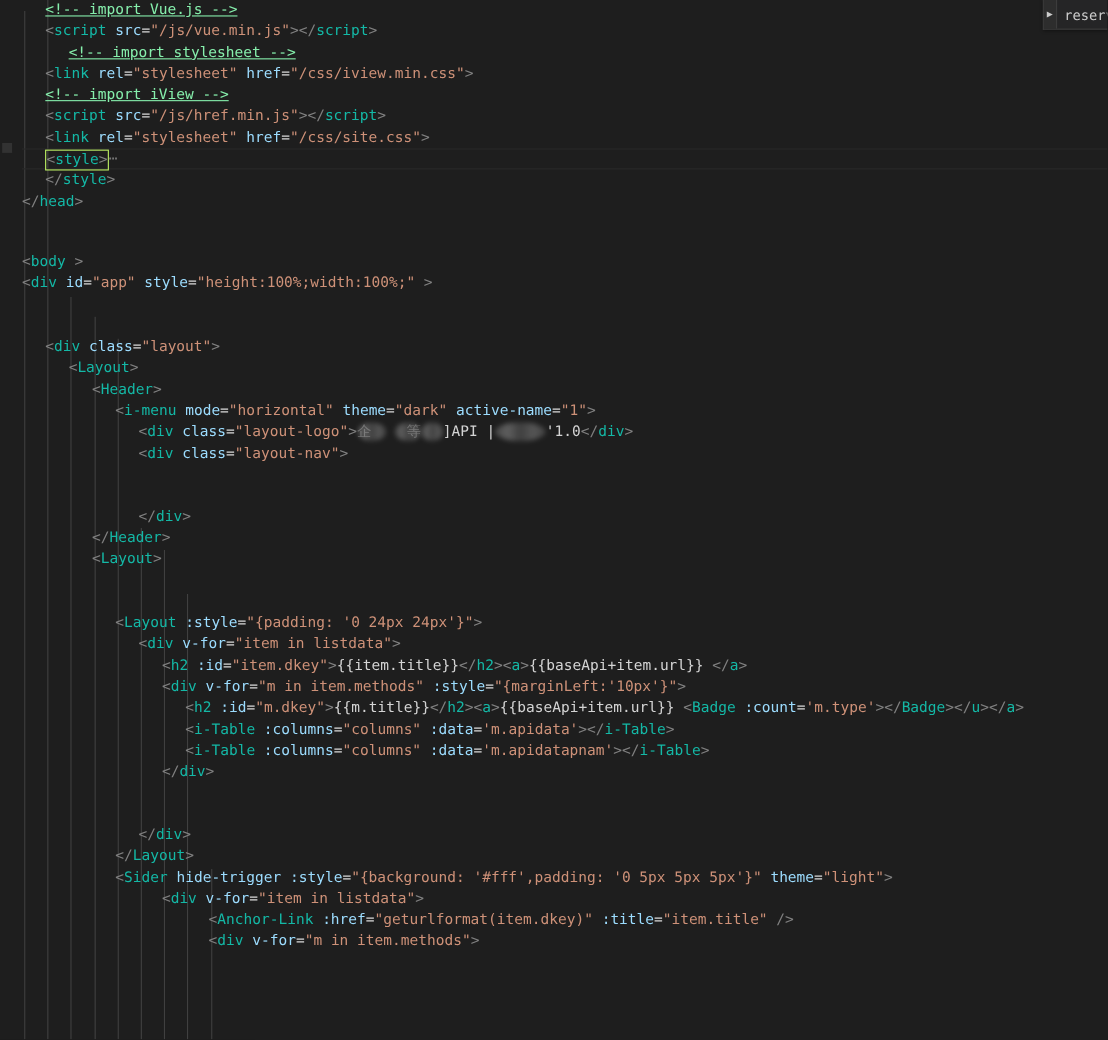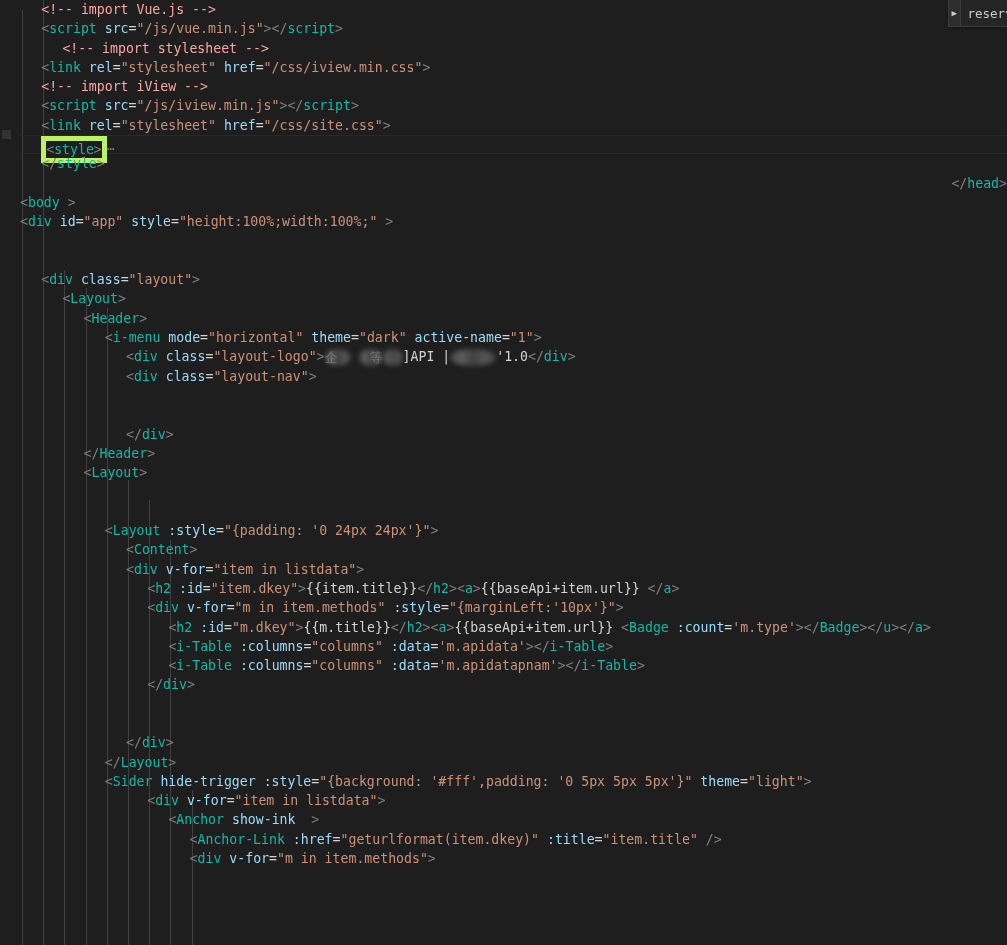--- a/index.html
+++ b/index.html
@@ -32,38 +32,38 @@
     white-space:pre;
     color:#d4d4d4;
     letter-spacing:0px;
     position:relative;
   }
   
   .guides{position:absolute;left:20px;top:0;width:987px;height:945px;pointer-events:none;}
   .guide{position:absolute;width:1px;background:#404040;}
 
   
-  .c   {color:#fca5a5;}            
+  .c   {color:#86efac;text-decoration:underline;}            
   .tag {color:#14b8a6;}            
   .pun {color:#808080;}            
   .atr {color:#9cdcfe;}            
   .str {color:#ce9178;}            
   .eq  {color:#d4d4d4;}
   .txt {color:#d4d4d4;}
   .lnk {color:#ce9178;text-decoration-color:#ce9178;}
 
   
   .cur-line{
     position:absolute;left:0;right:0;height:19.3px;
     border-top:1px solid #282828;border-bottom:1px solid #282828;
     box-sizing:border-box;
   }
   .bracket-box{
     display:inline-block;
-    border:5px solid #bef264;
+    border:1px solid #bef264;
     box-sizing:border-box;
     padding:0 0px;margin:0;
     line-height:17px;
     position:relative;top:1px;
   }
   .fold-dots{color:#777;}
 
   
   .blur{
     display:inline-block;
@@ -126,58 +126,56 @@
       <div class="guide" style="left: 150.4px; top: 540px; height: 405px;"></div>
       <div class="guide" style="left: 171.6px; top: 790px; height: 155px;"></div>
     </div>
 
   <div class="code-area" id="code-area">
       <div class="line" style="padding-left: 21.2px;"><span class="c">&lt;!-- import Vue.js --&gt;</span></div>
       <div class="line" style="padding-left: 21.2px;"><span class="pun">&lt;</span><span class="tag">script</span><span class="txt"> </span><span class="atr">src</span><span class="eq">=</span><span class="str">"</span><span class="lnk">/js/vue.min.js</span><span class="str">"</span><span class="pun">&gt;&lt;/</span><span class="tag">script</span><span class="pun">&gt;</span></div>
       <div class="line" style="padding-left: 42.4px;"><span class="c">&lt;!-- import stylesheet --&gt;</span></div>
       <div class="line" style="padding-left: 21.2px;"><span class="pun">&lt;</span><span class="tag">link</span><span class="txt"> </span><span class="atr">rel</span><span class="eq">=</span><span class="str">"stylesheet"</span><span class="txt"> </span><span class="atr">href</span><span class="eq">=</span><span class="str">"</span><span class="lnk">/css/iview.min.css</span><span class="str">"</span><span class="pun">&gt;</span></div>
       <div class="line" style="padding-left: 21.2px;"><span class="c">&lt;!-- import iView --&gt;</span></div>
-      <div class="line" style="padding-left: 21.2px;"><span class="pun">&lt;</span><span class="tag">script</span><span class="txt"> </span><span class="atr">src</span><span class="eq">=</span><span class="str">"</span><span class="lnk">/js/iview.min.js</span><span class="str">"</span><span class="pun">&gt;&lt;/</span><span class="tag">script</span><span class="pun">&gt;</span></div>
+      <div class="line" style="padding-left: 21.2px;"><span class="pun">&lt;</span><span class="tag">script</span><span class="txt"> </span><span class="atr">src</span><span class="eq">=</span><span class="str">"</span><span class="lnk">/js/href.min.js</span><span class="str">"</span><span class="pun">&gt;&lt;/</span><span class="tag">script</span><span class="pun">&gt;</span></div>
       <div class="line" style="padding-left: 21.2px;"><span class="pun">&lt;</span><span class="tag">link</span><span class="txt"> </span><span class="atr">rel</span><span class="eq">=</span><span class="str">"stylesheet"</span><span class="txt"> </span><span class="atr">href</span><span class="eq">=</span><span class="str">"</span><span class="lnk">/css/site.css</span><span class="str">"</span><span class="pun">&gt;</span></div>
       <div class="line" style="padding-left: 21.2px;"><span class="cur-line"></span><span class="bracket-box"><span class="pun">&lt;</span><span class="tag">style</span><span class="pun">&gt;</span></span><span class="fold-dots">⋯</span></div>
       <div class="line" style="padding-left: 21.2px;"><span class="pun">&lt;/</span><span class="tag">style</span><span class="pun">&gt;</span></div>
-      <div class="line" style="padding-left: 0px; text-align: right;"><span class="pun">&lt;/</span><span class="tag">head</span><span class="pun">&gt;</span></div>
-      <div class="line" style="padding-left: 0px;"><span class="pun">&lt;</span><span class="tag">body</span><span class="pun"> &gt;</span></div>
+      <div class="line" style="padding-left: 0px;"><span class="pun">&lt;/</span><span class="tag">head</span><span class="pun">&gt;</span></div>
+      <div class="line" style="padding-left: 0px; margin-top: 36px;"><span class="pun">&lt;</span><span class="tag">body</span><span class="pun"> &gt;</span></div>
       <div class="line" style="padding-left: 0px;"><span class="pun">&lt;</span><span class="tag">div</span><span class="txt"> </span><span class="atr">id</span><span class="eq">=</span><span class="str">"app"</span><span class="txt"> </span><span class="atr">style</span><span class="eq">=</span><span class="str">"height:100%;width:100%;"</span><span class="pun"> &gt;</span></div>
       <div class="line" style="padding-left: 0px;"></div>
       <div class="line" style="padding-left: 0px;"></div>
       <div class="line" style="padding-left: 21.2px;"><span class="pun">&lt;</span><span class="tag">div</span><span class="txt"> </span><span class="atr">class</span><span class="eq">=</span><span class="str">"layout"</span><span class="pun">&gt;</span></div>
       <div class="line" style="padding-left: 42.4px;"><span class="pun">&lt;</span><span class="tag">Layout</span><span class="pun">&gt;</span></div>
       <div class="line" style="padding-left: 63.6px;"><span class="pun">&lt;</span><span class="tag">Header</span><span class="pun">&gt;</span></div>
       <div class="line" style="padding-left: 84.8px;"><span class="pun">&lt;</span><span class="tag">i-menu</span><span class="txt"> </span><span class="atr">mode</span><span class="eq">=</span><span class="str">"horizontal"</span><span class="txt"> </span><span class="atr">theme</span><span class="eq">=</span><span class="str">"dark"</span><span class="txt"> </span><span class="atr">active-name</span><span class="eq">=</span><span class="str">"1"</span><span class="pun">&gt;</span></div>
       <div class="line" style="padding-left: 106px;"><span class="pun">&lt;</span><span class="tag">div</span><span class="txt"> </span><span class="atr">class</span><span class="eq">=</span><span class="str">"layout-logo"</span><span class="pun">&gt;</span><span style="display: inline-block; position: relative; width: 78px; height: 17px; vertical-align: middle;"><span class="blur-sm" style="position: absolute; left: 0px; top: 0px; width: 26px; height: 17px;"></span><span class="blur-sm" style="position: absolute; left: 34px; top: 0px; width: 24px; height: 17px;"></span><span class="blur-sm" style="position: absolute; left: 58px; top: 0px; width: 20px; height: 17px;"></span><span style="position: absolute; left: 0px; top: -1px; color: rgb(154, 154, 154); font-size: 13.2px; opacity: 0.55;">企    等</span></span><span class="txt">]API |</span><span class="blur-sm" style="width: 46px; height: 17px;"></span><span class="txt">'1.0</span><span class="pun">&lt;/</span><span class="tag">div</span><span class="pun">&gt;</span></div>
       <div class="line" style="padding-left: 106px;"><span class="pun">&lt;</span><span class="tag">div</span><span class="txt"> </span><span class="atr">class</span><span class="eq">=</span><span class="str">"layout-nav"</span><span class="pun">&gt;</span></div>
       <div class="line" style="padding-left: 0px;"></div>
       <div class="line" style="padding-left: 0px;"></div>
       <div class="line" style="padding-left: 106px;"><span class="pun">&lt;/</span><span class="tag">div</span><span class="pun">&gt;</span></div>
       <div class="line" style="padding-left: 63.6px;"><span class="pun">&lt;/</span><span class="tag">Header</span><span class="pun">&gt;</span></div>
       <div class="line" style="padding-left: 63.6px;"><span class="pun">&lt;</span><span class="tag">Layout</span><span class="pun">&gt;</span></div>
       <div class="line" style="padding-left: 0px;"></div>
       <div class="line" style="padding-left: 0px;"></div>
       <div class="line" style="padding-left: 84.8px;"><span class="pun">&lt;</span><span class="tag">Layout</span><span class="txt"> </span><span class="atr">:style</span><span class="eq">=</span><span class="str">"{padding: '0 24px 24px'}"</span><span class="pun">&gt;</span></div>
-      <div class="line" style="padding-left: 106px;"><span class="pun">&lt;</span><span class="tag">Content</span><span class="pun">&gt;</span></div>
       <div class="line" style="padding-left: 106px;"><span class="pun">&lt;</span><span class="tag">div</span><span class="txt"> </span><span class="atr">v-for</span><span class="eq">=</span><span class="str">"item in listdata"</span><span class="pun">&gt;</span></div>
       <div class="line" style="padding-left: 127.2px;"><span class="pun">&lt;</span><span class="tag">h2</span><span class="txt"> </span><span class="atr">:id</span><span class="eq">=</span><span class="str">"item.dkey"</span><span class="pun">&gt;</span><span class="txt">{{item.title}}</span><span class="pun">&lt;/</span><span class="tag">h2</span><span class="pun">&gt;&lt;</span><span class="tag">a</span><span class="pun">&gt;</span><span class="txt">{{baseApi+item.url}} </span><span class="pun">&lt;/</span><span class="tag">a</span><span class="pun">&gt;</span></div>
       <div class="line" style="padding-left: 127.2px;"><span class="pun">&lt;</span><span class="tag">div</span><span class="txt"> </span><span class="atr">v-for</span><span class="eq">=</span><span class="str">"m in item.methods"</span><span class="txt"> </span><span class="atr">:style</span><span class="eq">=</span><span class="str">"{marginLeft:'10px'}"</span><span class="pun">&gt;</span></div>
       <div class="line" style="padding-left: 148.4px;"><span class="pun">&lt;</span><span class="tag">h2</span><span class="txt"> </span><span class="atr">:id</span><span class="eq">=</span><span class="str">"m.dkey"</span><span class="pun">&gt;</span><span class="txt">{{m.title}}</span><span class="pun">&lt;/</span><span class="tag">h2</span><span class="pun">&gt;&lt;</span><span class="tag">a</span><span class="pun">&gt;</span><span class="txt">{{baseApi+item.url}} </span><span class="pun">&lt;</span><span class="tag">Badge</span><span class="txt"> </span><span class="atr">:count</span><span class="eq">=</span><span class="str">'m.type'</span><span class="pun">&gt;&lt;/</span><span class="tag">Badge</span><span class="pun">&gt;&lt;/</span><span class="tag">u</span><span class="pun">&gt;&lt;/</span><span class="tag">a</span><span class="pun">&gt;</span></div>
       <div class="line" style="padding-left: 148.4px;"><span class="pun">&lt;</span><span class="tag">i-Table</span><span class="txt"> </span><span class="atr">:columns</span><span class="eq">=</span><span class="str">"columns"</span><span class="txt"> </span><span class="atr">:data</span><span class="eq">=</span><span class="str">'m.apidata'</span><span class="pun">&gt;&lt;/</span><span class="tag">i-Table</span><span class="pun">&gt;</span></div>
       <div class="line" style="padding-left: 148.4px;"><span class="pun">&lt;</span><span class="tag">i-Table</span><span class="txt"> </span><span class="atr">:columns</span><span class="eq">=</span><span class="str">"columns"</span><span class="txt"> </span><span class="atr">:data</span><span class="eq">=</span><span class="str">'m.apidatapnam'</span><span class="pun">&gt;&lt;/</span><span class="tag">i-Table</span><span class="pun">&gt;</span></div>
       <div class="line" style="padding-left: 127.2px;"><span class="pun">&lt;/</span><span class="tag">div</span><span class="pun">&gt;</span></div>
       <div class="line" style="padding-left: 0px;"></div>
       <div class="line" style="padding-left: 0px;"></div>
       <div class="line" style="padding-left: 106px;"><span class="pun">&lt;/</span><span class="tag">div</span><span class="pun">&gt;</span></div>
       <div class="line" style="padding-left: 84.8px;"><span class="pun">&lt;/</span><span class="tag">Layout</span><span class="pun">&gt;</span></div>
       <div class="line" style="padding-left: 84.8px;"><span class="pun">&lt;</span><span class="tag">Sider</span><span class="txt"> </span><span class="atr">hide-trigger</span><span class="txt"> </span><span class="atr">:style</span><span class="eq">=</span><span class="str">"{background: '#fff',padding: '0 5px 5px 5px'}"</span><span class="txt"> </span><span class="atr">theme</span><span class="eq">=</span><span class="str">"light"</span><span class="pun">&gt;</span></div>
       <div class="line" style="padding-left: 127.2px;"><span class="pun">&lt;</span><span class="tag">div</span><span class="txt"> </span><span class="atr">v-for</span><span class="eq">=</span><span class="str">"item in listdata"</span><span class="pun">&gt;</span></div>
-      <div class="line" style="padding-left: 148.4px;"><span class="pun">&lt;</span><span class="tag">Anchor</span><span class="txt"> </span><span class="atr">show-ink</span><span class="pun">  &gt;</span></div>
       <div class="line" style="padding-left: 169.6px;"><span class="pun">&lt;</span><span class="tag">Anchor-Link</span><span class="txt"> </span><span class="atr">:href</span><span class="eq">=</span><span class="str">"geturlformat(item.dkey)"</span><span class="txt"> </span><span class="atr">:title</span><span class="eq">=</span><span class="str">"item.title"</span><span class="pun"> /&gt;</span></div>
       <div class="line" style="padding-left: 169.6px;"><span class="pun">&lt;</span><span class="tag">div</span><span class="txt"> </span><span class="atr">v-for</span><span class="eq">=</span><span class="str">"m in item.methods"</span><span class="pun">&gt;</span></div>
     </div>
 
   <div class="vscroll"></div>
 
   <div class="popup">
     <span class="chev">▶</span>
     <span class="plabel">reserve</span>
   </div>

